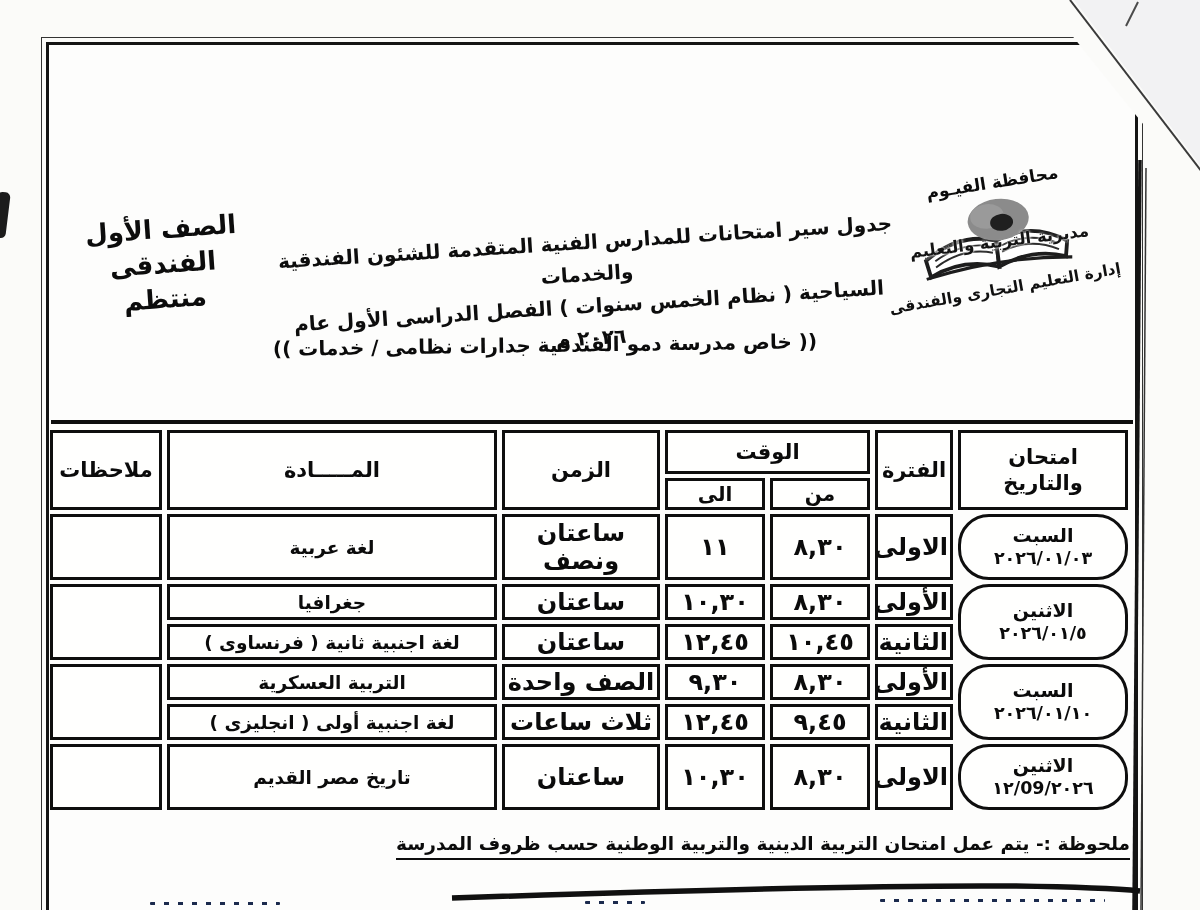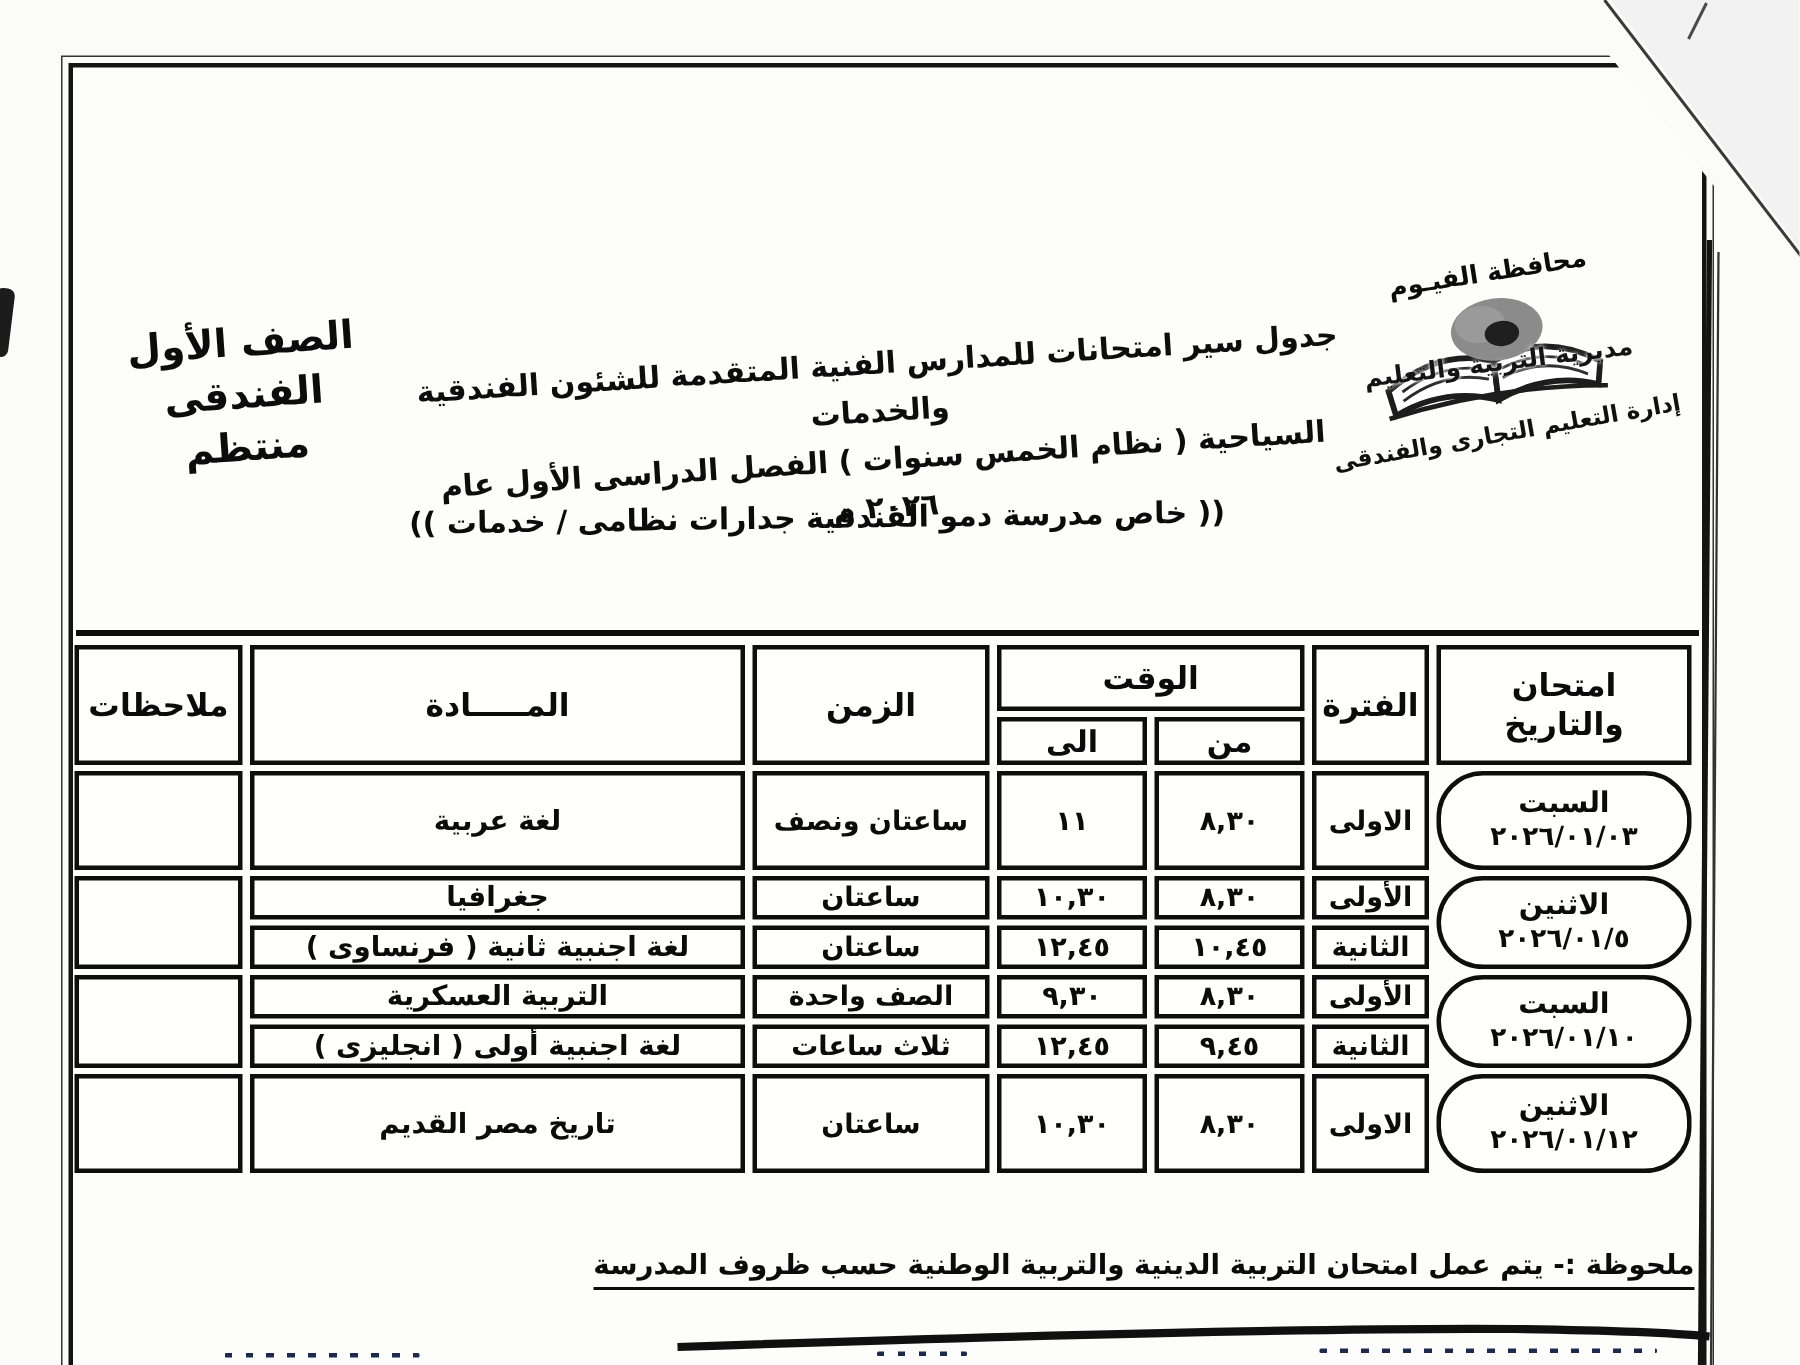--- a/index.html
+++ b/index.html
@@ -67,21 +67,21 @@
   }
   table.exam th, table.exam td {
     border:3px solid #0e0e0e; background:#fffffe;
     font-weight:bold; text-align:center; vertical-align:middle;
     padding:1px 2px; overflow:hidden;
   }
   thead th { font-size:21px; }
   thead tr.h1 th { height:44px; }
   thead tr.h2 th { height:24px; font-size:20px; }
   .wrap-head { width:100px; margin:0 auto; line-height:1.25; }
-  tbody td { font-size:18px; }
+  tbody td { font-size:24px; }
   tbody tr.tall td { height:66px; }
   tbody tr.short td { height:24px; }
   td.day-cell { font-size:18px; line-height:1.25;border-radius:31px; }
   td.day-cell .day-name { font-size:19px; }
   td.day-cell .day-date { font-size:17.5px; letter-spacing:1px; }
   td.subject-cell { font-size:18.5px; }
   
   .note-line {
     position:absolute; right:70px; top:833px; z-index:3;
     font-weight:bold; font-size:18.5px; color:#0b0b0b;
@@ -214,21 +214,21 @@
         <tr class="short">
           <td class="period-cell">الثانية</td>
           <td class="from-cell">٩,٤٥</td>
           <td class="to-cell">١٢,٤٥</td>
           <td class="duration-cell">ثلاث ساعات</td>
           <td class="subject-cell">لغة اجنبية أولى ( انجليزى )</td>
         </tr>
         <tr class="tall">
           <td class="day-cell" rowspan="1">
             <div class="day-name">الاثنين</div>
-            <div class="day-date">٢٠٢٦/٠١/١٢</div>
+            <div class="day-date">٢٠٢٦/09/١٢</div>
           </td>
           <td class="period-cell">الاولى</td>
           <td class="from-cell">٨,٣٠</td>
           <td class="to-cell">١٠,٣٠</td>
           <td class="duration-cell">ساعتان</td>
           <td class="subject-cell">تاريخ مصر القديم</td>
           <td class="notes-cell" rowspan="1"></td>
         </tr>
       </tbody>
   </table>

